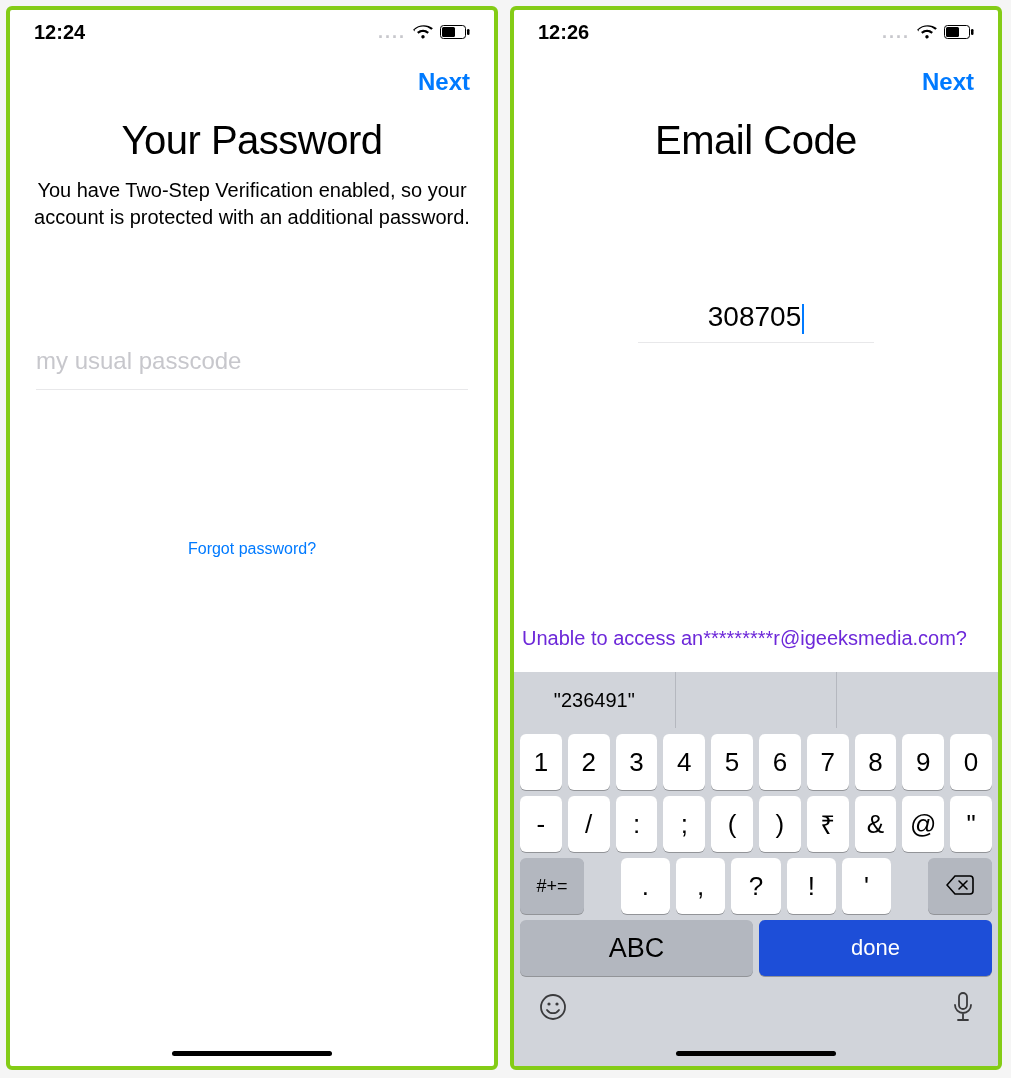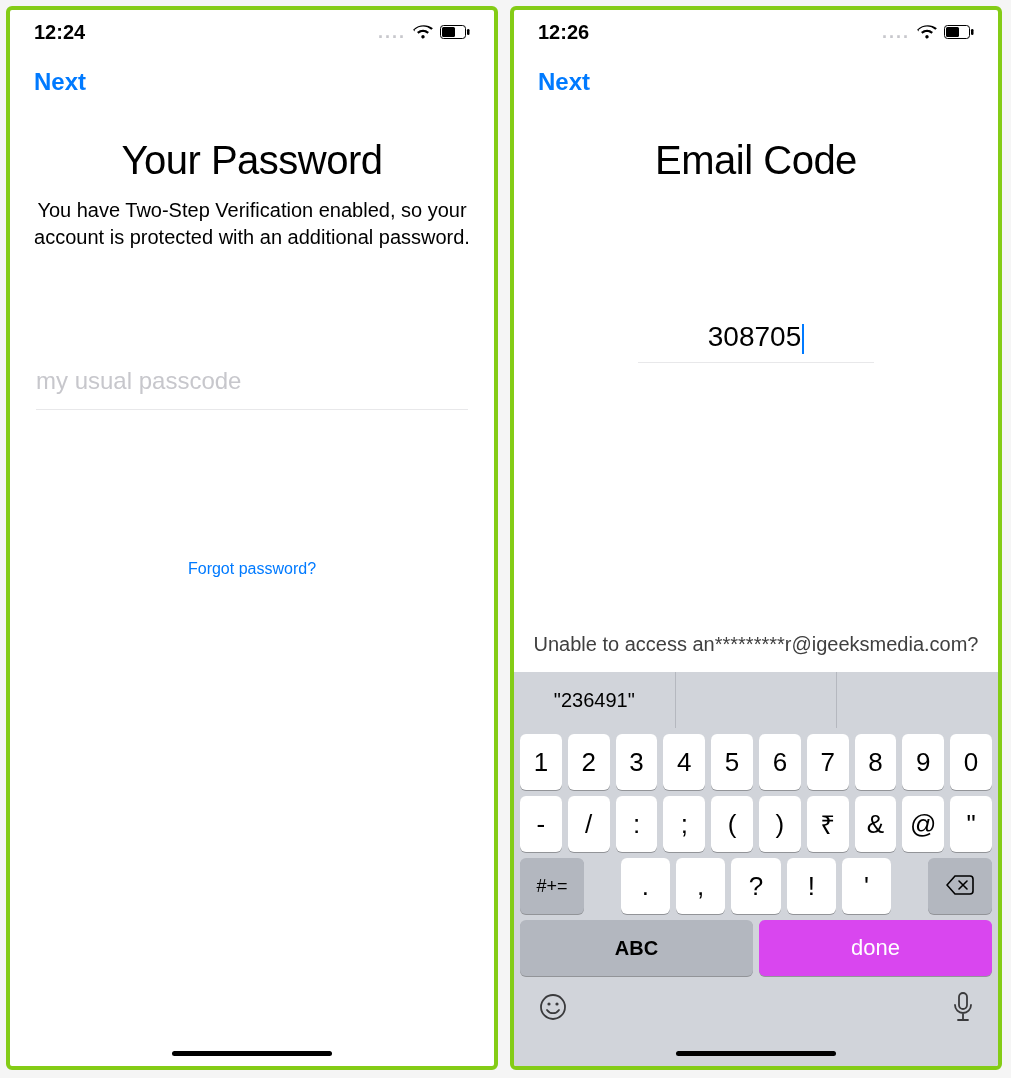--- a/index.html
+++ b/index.html
@@ -30,35 +30,35 @@
     padding: 0 24px;
     font-size: 20px;
     font-weight: 600;
     color: #000;
   }
   .status-right { display: flex; align-items: center; gap: 6px; }
   .dots { color: #c7c7cc; font-size: 18px; letter-spacing: 2px; line-height: 1; }
 
   .nav-bar {
     display: flex;
-    justify-content: flex-start;
+    justify-content: flex-end;
     padding: 14px 24px 8px;
   }
   .nav-next {
     color: #007aff;
     font-size: 24px;
     font-weight: 600;
   }
 
   .title {
     text-align: center;
     font-size: 40px;
     font-weight: 400;
     color: #000;
-    margin-top: 34px;
+    margin-top: 14px;
     letter-spacing: -0.5px;
   }
   .subtitle {
     text-align: center;
     font-size: 20px;
     color: #000;
     line-height: 1.35;
     padding: 14px 22px 0;
   }
 
@@ -102,26 +102,25 @@
   }
 
   .forgot-link {
     text-align: center;
     color: #007aff;
     font-size: 16px;
     margin-top: 150px;
   }
 
   .access-link {
-    color: #404040;
+    color: #6d28d9;
     font-size: 20px;
-    text-align: center;
     padding: 0 8px;
     margin-top: auto;
-    margin-bottom: 16px;
+    margin-bottom: 22px;
   }
 
   .home-indicator {
     position: absolute;
     bottom: 10px;
     left: 50%;
     transform: translateX(-50%);
     width: 160px;
     height: 5px;
     background: #000;
@@ -162,22 +161,22 @@
     border-radius: 6px;
     box-shadow: 0 1px 0 rgba(0,0,0,0.3);
     display: flex;
     align-items: center;
     justify-content: center;
     font-size: 26px;
     color: #000;
   }
   .key.gray { background: #b3b7bf; }
   .key.wide { flex: 5; font-size: 20px; }
-  .key.med { flex: 1.3; font-size: 20px; font-weight: bold; }
-  .key.blue { background: #d946ef; color: #fff; font-size: 22px; flex: 1.3; }
+  .key.med { flex: 1.3; font-size: 27px; }
+  .key.blue { background: #1d4ed8; color: #fff; font-size: 22px; flex: 1.3; }
   .key.sym { font-size: 18px; }
   .spacer-narrow { flex: 0.5; }
 
   .bottom-row {
     display: flex;
     justify-content: space-between;
     align-items: center;
     padding: 16px 24px 44px;
   }
   .bottom-row svg { display: block; }

